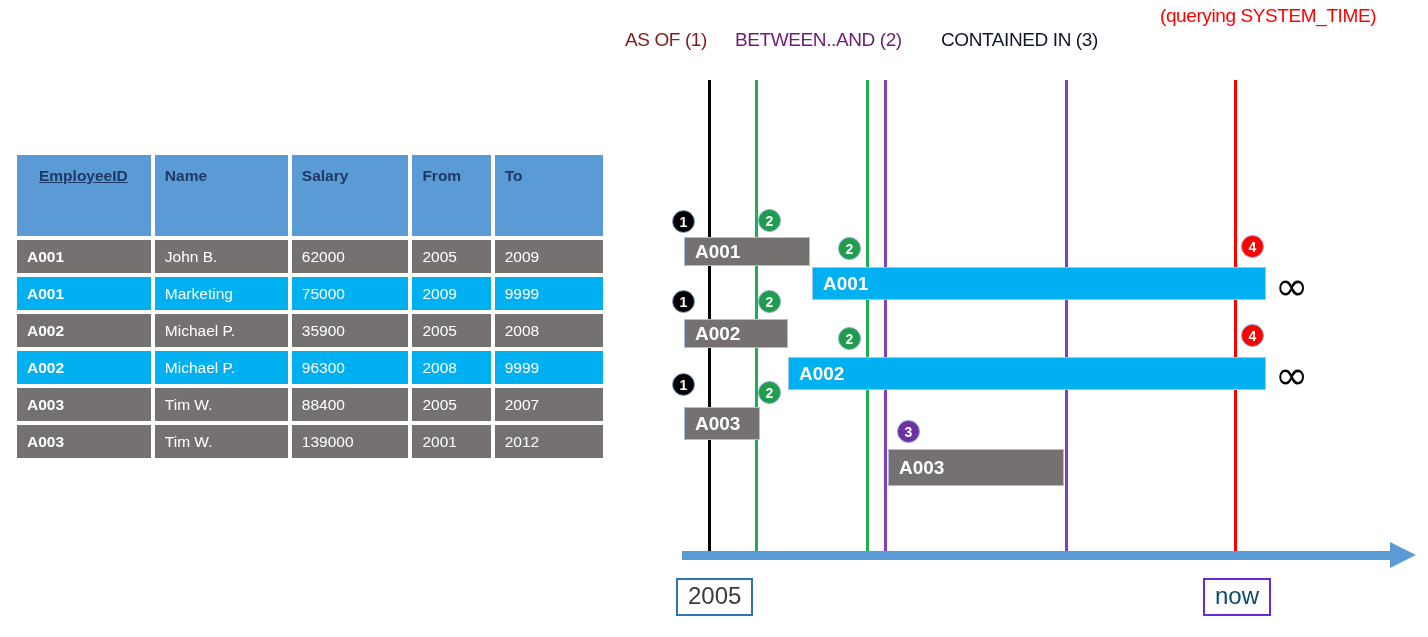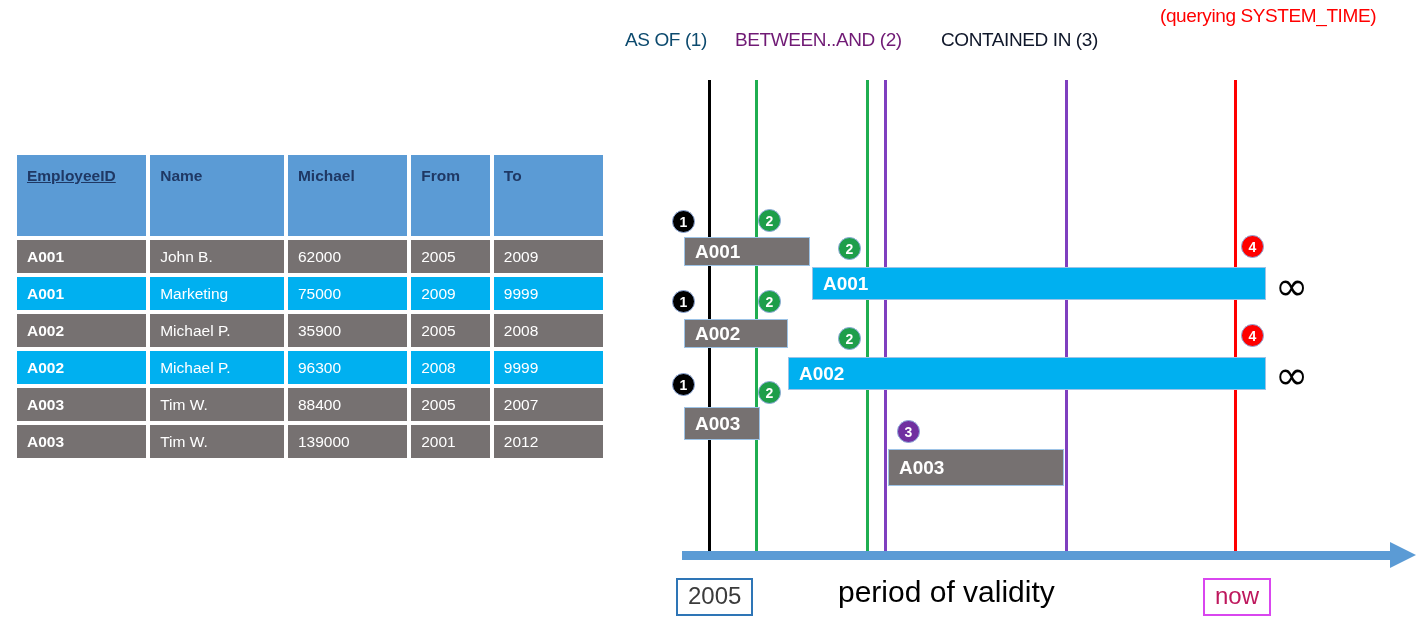--- a/index.html
+++ b/index.html
@@ -27,38 +27,38 @@
     border:1px solid #ffffff;
   }
   #emp-table thead th{
     background:#5B9BD5;
     color:#1F3864;
     font-weight:bold;
     height:69px;
     vertical-align:top;
     padding-top:12px;
   }
-  #emp-table thead th.key span{ text-decoration:underline; }
+  #emp-table thead th.key span{ text-decoration:underline;margin-left:12px; }
   #emp-table tbody tr{ height:35px; }
   #emp-table tbody tr.gray td{ background:#767171;color:#ffffff; }
   #emp-table tbody tr.cyan td{ background:#00B0F0;color:#ffffff; }
   #emp-table tbody td.idcell{ font-weight:bold; }
   .c-id{width:123px;} .c-name{width:143px;} .c-sal{width:128px;}
   .c-from{width:72px;} .c-to{width:126px;}
 
   
   .tl{position:absolute;left:0;top:0;width:1428px;height:637px;}
 
   .hdr-label{
     position:absolute;
     font-size:19px;
     white-space:nowrap;
     letter-spacing:-0.4px;
   }
-  #hdr-asof{ left:625px; top:29px; color:#0c4a6e; }
+  #hdr-asof{ left:625px; top:29px; color:#7f1d1d; }
   #hdr-between{ left:735px; top:29px; color:#701a75; }
   #hdr-contained{ left:941px; top:29px; color:#0f172a; }
   #hdr-current{ left:1160px; top:4px; color:#FF0000; line-height:24px; }
   #hdr-current div{ white-space:nowrap; }
 
   .vline{position:absolute;width:3px;}
   #vl-black { left:708px; top:80px;  height:478px; background:#000000; }
   #vl-green1{ left:755px; top:80px;  height:478px; background:#1FAE50; }
   #vl-green2{ left:866px; top:80px;  height:478px; background:#1FAE50; }
   #vl-purple1{left:884px; top:80px;  height:478px; background:#7F3FBF; }
@@ -132,37 +132,37 @@
   }
 
   .axbox{
     position:absolute;
     font-size:24px;
     padding:2px 10px 4px 10px;
     background:#ffffff;
     white-space:nowrap;
   }
   #ax-2005{ left:676px; top:578px; border:2px solid #2E75B6; color:#3B3B3B; }
-  #ax-now { left:1203px;top:578px; border:2px solid #d946ef; color:#be185d; }
+  #ax-now { left:1203px;top:578px; border:2px solid #6d28d9; color:#0c4a6e; }
   #ax-title{
     position:absolute;left:838px;top:575px;
     font-size:30px;color:#000000;white-space:nowrap;
   }
 </style>
 </head>
 <body>
 
 <div class="stage">
 
   <table id="emp-table">
     <thead>
       <tr>
         <th class="c-id key"><span>EmployeeID</span></th>
         <th class="c-name">Name</th>
-        <th class="c-sal">Michael</th>
+        <th class="c-sal">Salary</th>
         <th class="c-from">From</th>
         <th class="c-to">To</th>
       </tr>
     </thead>
     <tbody>
       <tr class="gray">
         <td class="idcell">A001</td>
         <td>John  B.</td>
         <td>62000</td>
         <td>2005</td>
@@ -242,16 +242,15 @@
     <div class="badge b4" id="bd-4b">4</div>
 
     <div class="inf" id="inf-1">∞</div>
     <div class="inf" id="inf-2">∞</div>
 
     <div id="axis-line"></div>
     <div id="axis-arrow"></div>
 
     <div class="axbox" id="ax-2005">2005</div>
     <div class="axbox" id="ax-now">now</div>
-    <div id="ax-title">period of validity</div>
 
   </div>
 </div>
 
 </body></html>

